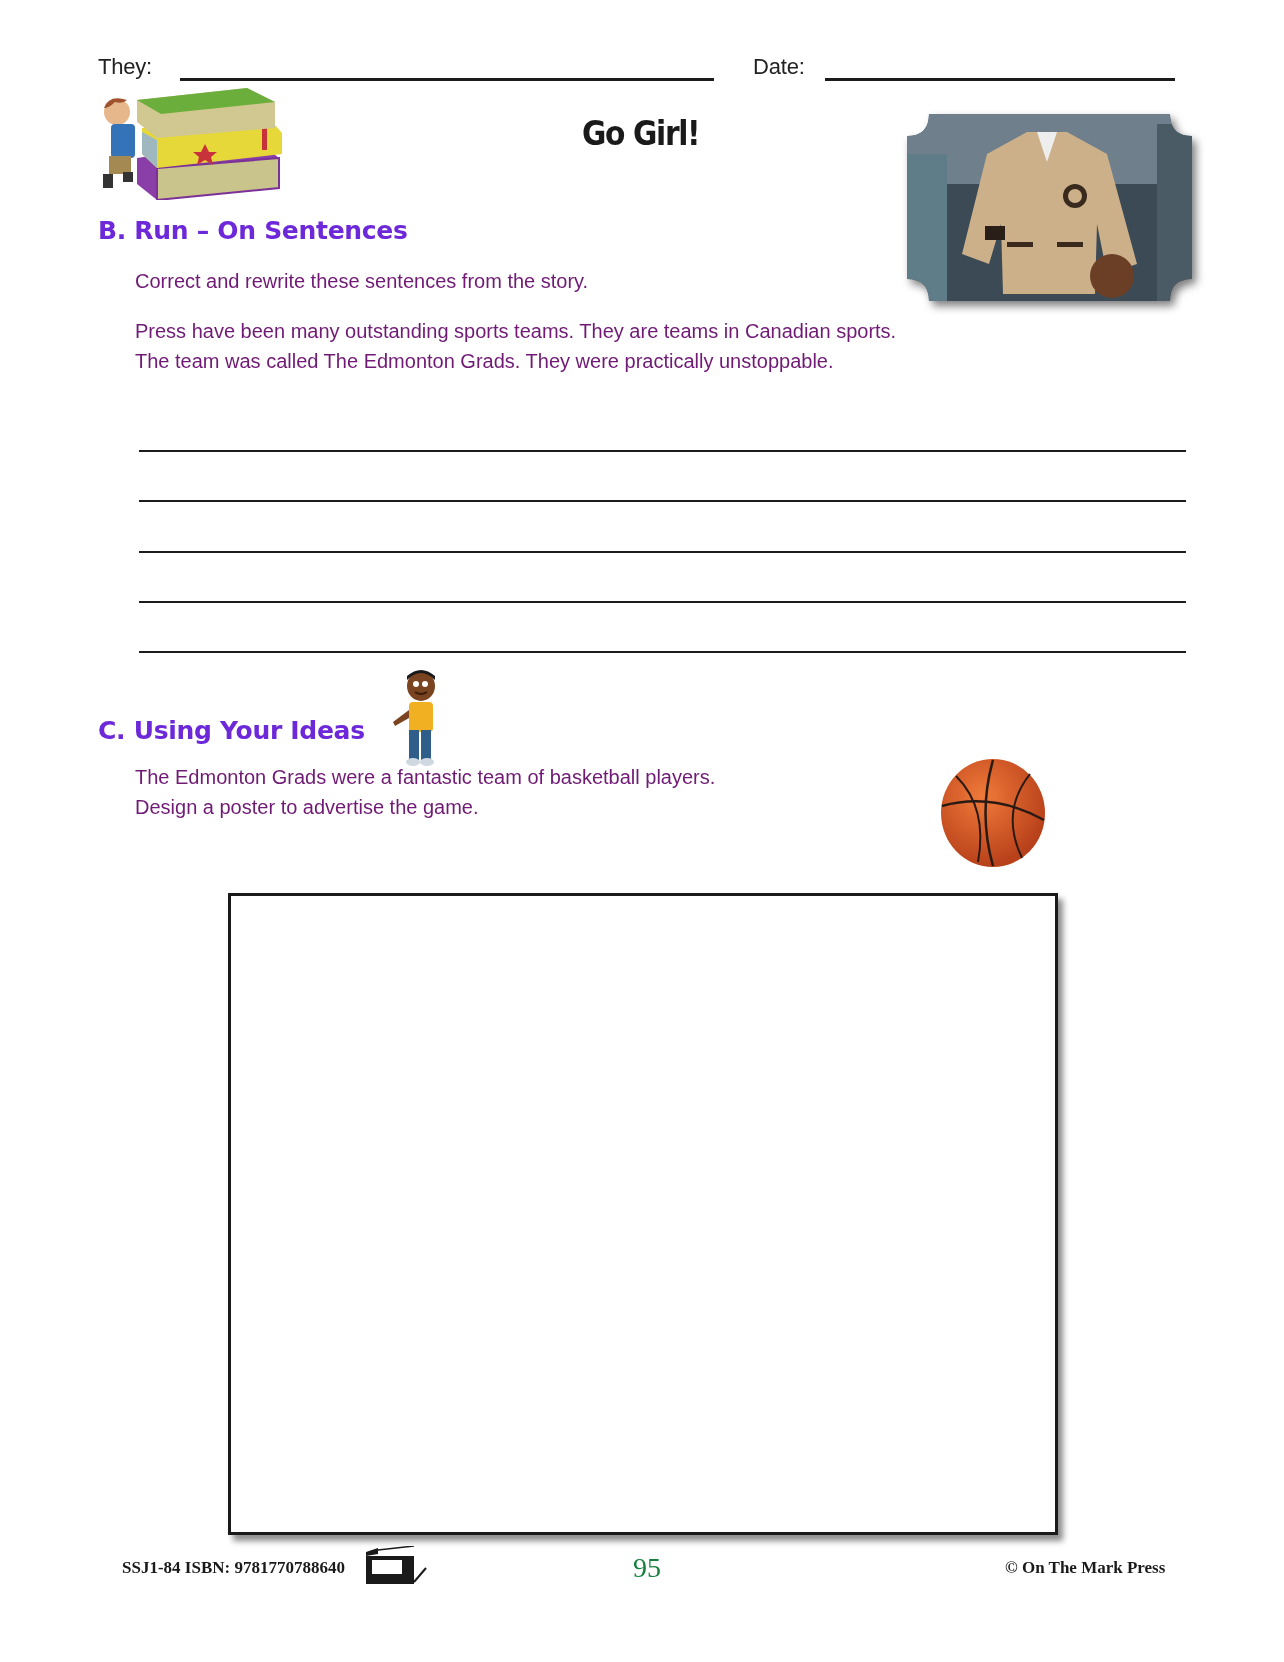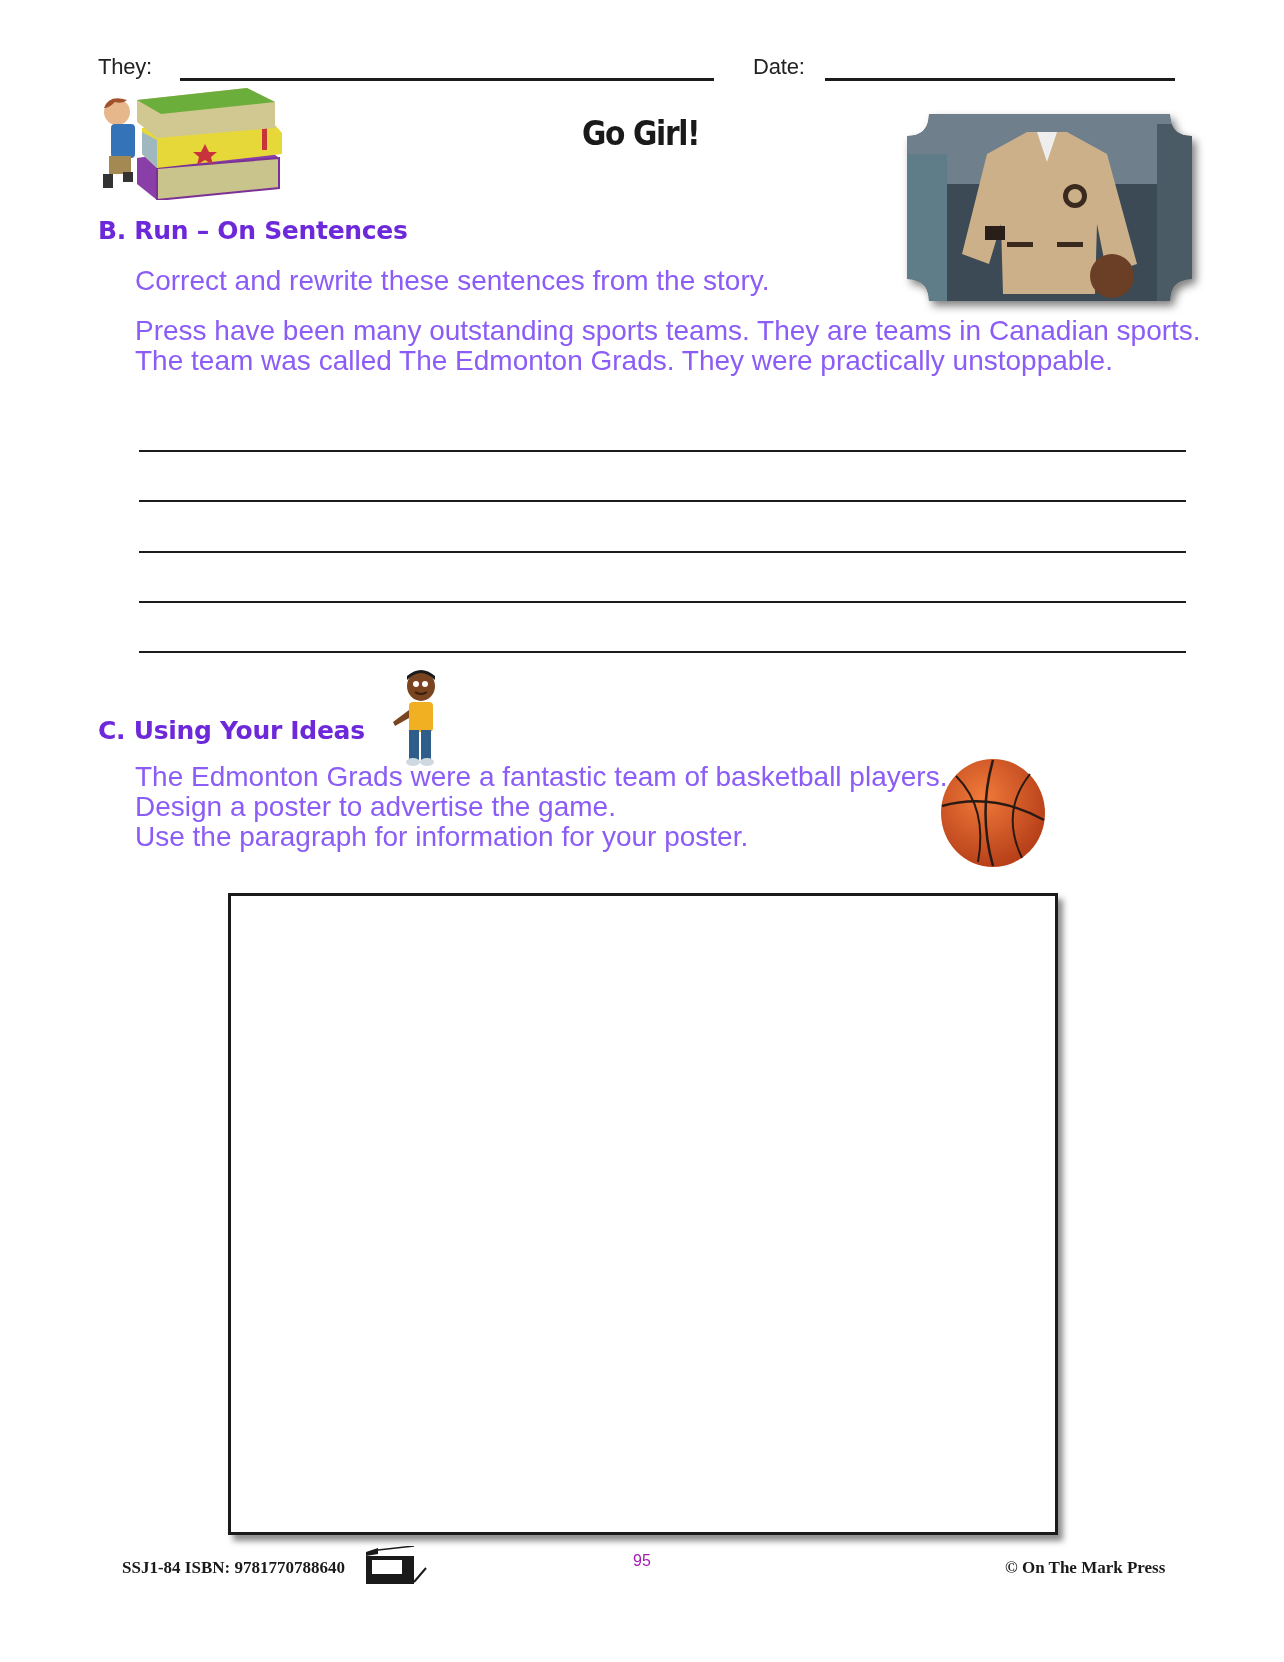--- a/index.html
+++ b/index.html
@@ -2,25 +2,25 @@
 <html><head>
 <meta charset="utf-8">
 <style>
   html, body { margin:0; padding:0; background:#fff; }
   body { width:1284px; height:1662px; position:relative; overflow:hidden; font-family:"Liberation Sans", sans-serif; color:#1a1a1a; }
   .abs { position:absolute; }
   .lbl { font-size:22px; font-family:"Liberation Sans", sans-serif; color:#222; letter-spacing:-0.2px; }
   .fill-line { position:absolute; height:3px; background:#1c1c1c; }
   .title { font-family:"DejaVu Sans", sans-serif; font-weight:bold; font-size:33px; color:#1a1a1a; letter-spacing:-1.5px; transform:scaleX(0.9); transform-origin:left center; }
   .section-h { font-family:"DejaVu Sans", sans-serif; font-weight:bold; font-size:25px; color:#6d28d9; letter-spacing:-0.3px; }
-  .body-t { font-size:28px; line-height:30px; color:#8b5cf6; white-space:nowrap; }
+  .body-t { font-size:20px; line-height:30px; color:#701a75; white-space:nowrap; }
   .write-line { position:absolute; left:139px; width:1047px; height:2px; background:#1c1c1c; }
   .poster-box { position:absolute; left:228px; top:893px; width:824px; height:636px; border:3px solid #1a1a1a; background:#fff; box-shadow:5px 6px 6px rgba(0,0,0,0.45); }
   .footer-t { font-family:"Liberation Serif", serif; font-weight:bold; font-size:17px; color:#1a1a1a; }
-  .pageno { font-family:Liberation Sans, sans-serif; font-size:16px; color:#a21caf; }
+  .pageno { font-family:Liberation Serif, serif; font-size:28px; color:#15803d; }
 </style>
 </head>
 <body>
 
 <div class="abs lbl" style="left:98px; top:54px;">They:</div>
 <div class="fill-line" style="left:180px; top:78px; width:534px;"></div>
 <div class="abs lbl" style="left:753px; top:54px;">Date:</div>
 <div class="fill-line" style="left:825px; top:78px; width:350px;"></div>
 
 <div class="abs" style="left:97px; top:88px; width:200px; height:112px;">
@@ -101,21 +101,20 @@
     <rect x="24" y="60" width="10" height="30" fill="#2f5e8a"></rect>
     <rect x="36" y="60" width="10" height="30" fill="#2f5e8a"></rect>
     <ellipse cx="28" cy="92" rx="7" ry="4" fill="#cfd8e0"></ellipse>
     <ellipse cx="42" cy="92" rx="7" ry="4" fill="#cfd8e0"></ellipse>
   </svg>
 </div>
 
 <div class="abs" style="left:135px; top:762px;">
   <div class="body-t">The Edmonton Grads were a fantastic team of basketball players.</div>
   <div class="body-t">Design a poster to advertise the game.</div>
-  <div class="body-t">Use the paragraph for information for your poster.</div>
 </div>
 
 <div class="abs" style="left:938px; top:758px; width:110px; height:110px;">
   <svg width="110" height="110" viewBox="0 0 110 110">
     <defs>
       <radialGradient id="bball" cx="40%" cy="35%" r="65%">
         <stop offset="0%" stop-color="#f07a3a"></stop>
         <stop offset="100%" stop-color="#b8401a"></stop>
       </radialGradient>
     </defs>

